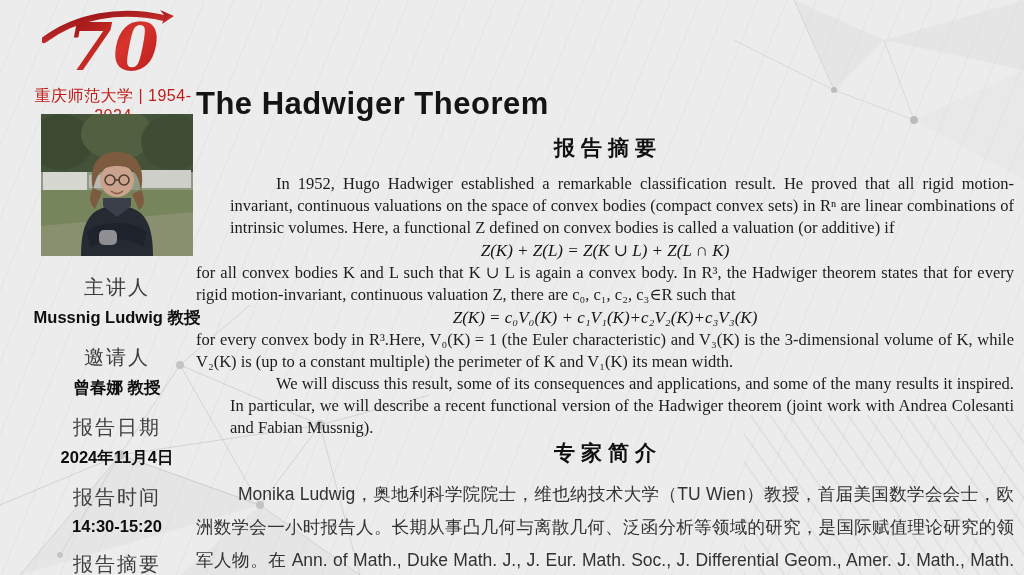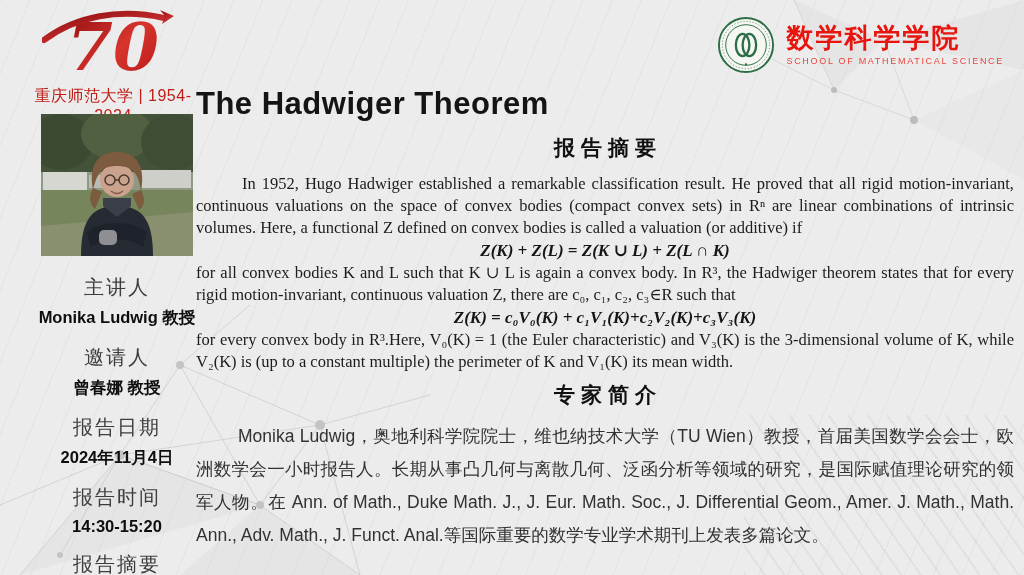--- a/index.html
+++ b/index.html
@@ -60,26 +60,26 @@
     text-align:left; margin-bottom:12px; letter-spacing:.5px;
   }
   .section-heading {
     font-size:21px; font-weight:bold; color:#101010;
     text-align:center; letter-spacing:6px; padding-left:6px; margin-bottom:11px;
   }
   .abstract-text p {
     font-family:"Liberation Serif","DejaVu Serif", serif;
     font-size:16.5px; line-height:22px; color:#1c1c1c; text-align:justify;
   }
-  .abstract-text p.indent { text-indent:46px; }
+  .abstract-text p.indent { text-indent:46px;margin-left:34px; }
   .formula {
     font-family:"Liberation Serif","DejaVu Serif", serif; font-style:italic;
-    font-size:17px; line-height:23px; color:#151515; text-align:center;font-weight:bold;
-  }
-  .profile-heading { margin-top:8px; }
+    font-size:17px; line-height:23px; color:#151515; text-align:center;
+  }
+  .profile-heading { }
   .bio {
     font-size:17.5px; line-height:33px; color:#323232;
     text-align:justify; text-indent:42px; margin-top:2px;
   }
 </style>
 </head>
 <body>
 
 <div class="page">
 
@@ -131,34 +131,20 @@
           </linearGradient>
         </defs>
         <path d="M2 34 C 34 10, 78 2, 122 12" stroke="url(#rg)" stroke-width="6" fill="none" stroke-linecap="round"></path>
         <path d="M118 4 l14 6 l-12 8 l3 -8 Z" fill="url(#rg)"></path>
       </svg>
     </div>
     <div class="uni-caption">重庆师范大学 | 1954-2024</div>
     <div class="uni-subcaption">70TH ANNIVERSARY OF CHONGQING NORMAL UNIVERSITY</div>
   </div>
 
-  <div class="school-block">
-    <svg width="58" height="58" viewBox="0 0 60 60">
-      <circle cx="30" cy="30" r="28" fill="#f6f6f3" stroke="#2c6e45" stroke-width="2"></circle>
-      <circle cx="30" cy="30" r="24.5" fill="none" stroke="#2c6e45" stroke-width="1" stroke-dasharray="1.2 2" opacity="0.75"></circle>
-      <circle cx="30" cy="30" r="21" fill="none" stroke="#2c6e45" stroke-width="1"></circle>
-      <ellipse cx="26.5" cy="30" rx="7" ry="11.5" fill="none" stroke="#2c6e45" stroke-width="2.4"></ellipse>
-      <ellipse cx="33.5" cy="30" rx="7" ry="11.5" fill="none" stroke="#2c6e45" stroke-width="2.4"></ellipse>
-      <circle cx="30" cy="50" r="1.2" fill="#2c6e45"></circle>
-    </svg>
-    <div class="school-names">
-      <span class="school-cn">数学科学学院</span>
-      <span class="school-en">SCHOOL OF MATHEMATICAL SCIENCE</span>
-    </div>
-  </div>
 
   <aside class="sidebar">
     <div class="photo-frame">
       <svg width="152" height="142" viewBox="0 0 152 142" preserveAspectRatio="none">
         <rect width="152" height="142" fill="#8f9a84"></rect>
         <rect width="152" height="58" fill="#45523a"></rect>
         <ellipse cx="20" cy="28" rx="32" ry="28" fill="#3c4a32"></ellipse>
         <ellipse cx="76" cy="20" rx="36" ry="26" fill="#506040"></ellipse>
         <ellipse cx="132" cy="28" rx="32" ry="28" fill="#3f4d35"></ellipse>
         <rect x="2" y="58" width="44" height="20" fill="#d7d7d2"></rect>
@@ -177,21 +163,21 @@
         <g stroke="#4a3a30" stroke-width="1.5" fill="none">
           <circle cx="69" cy="66" r="5"></circle>
             <circle cx="83" cy="66" r="5"></circle>
             <path d="M74 66 h4"></path>
         </g>
         <path d="M70 77 q6 5 12 0" stroke="#8a5a4a" stroke-width="1.5" fill="none"></path>
       </svg>
     </div>
 
     <div class="info-label">主讲人</div>
-    <div class="info-value">Monika Ludwig 教授</div>
+    <div class="info-value">Mussnig Ludwig 教授</div>
 
     <div class="info-label">邀请人</div>
     <div class="info-value">曾春娜 教授</div>
 
     <div class="info-label">报告日期</div>
     <div class="info-value">2024年11月4日</div>
 
     <div class="info-label">报告时间</div>
     <div class="info-value">14:30-15:20</div>
 
@@ -203,20 +189,21 @@
     <h1 class="page-title">The Hadwiger Theorem</h1>
 
     <h2 class="section-heading">报告摘要</h2>
 
     <div class="abstract-text">
       <p class="indent">In 1952, Hugo Hadwiger established a remarkable classification result. He proved that all rigid motion-invariant, continuous valuations on the space of convex bodies (compact convex sets) in Rⁿ are linear combinations of intrinsic volumes. Here, a functional Z defined on convex bodies is called a valuation (or additive) if</p>
       <div class="formula">Z(K) + Z(L) = Z(K ∪ L) + Z(L ∩ K)</div>
       <p>for all convex bodies K and L such that K ∪ L is again a convex body. In R³, the Hadwiger theorem states that for every rigid motion-invariant, continuous valuation Z, there are c₀, c₁, c₂, c₃∈R such that</p>
       <div class="formula">Z(K) = c₀V₀(K) + c₁V₁(K)+c₂V₂(K)+c₃V₃(K)</div>
       <p>for every convex body in R³.Here, V₀(K) = 1 (the Euler characteristic) and V₃(K)  is the 3-dimensional volume of K, while V₂(K) is (up to a constant multiple) the perimeter of K and V₁(K)  its mean width.</p>
+      <p class="indent">We will discuss this result, some of its consequences and applications, and some of the many results it inspired. In particular, we will describe a recent functional version of the Hadwiger theorem (joint work with Andrea Colesanti and Fabian Mussnig).</p>
     </div>
 
     <h2 class="section-heading profile-heading">专家简介</h2>
 
     <p class="bio">Monika Ludwig，奥地利科学院院士，维也纳技术大学（TU Wien）教授，首届美国数学会会士，欧洲数学会一小时报告人。长期从事凸几何与离散几何、泛函分析等领域的研究，是国际赋值理论研究的领军人物。在 Ann. of Math., Duke Math. J., J. Eur. Math. Soc., J. Differential Geom., Amer. J. Math., Math. Ann., Adv. Math., J. Funct. Anal.等国际重要的数学专业学术期刊上发表多篇论文。</p>
   </main>
 
 </div>
 
 </body></html>

